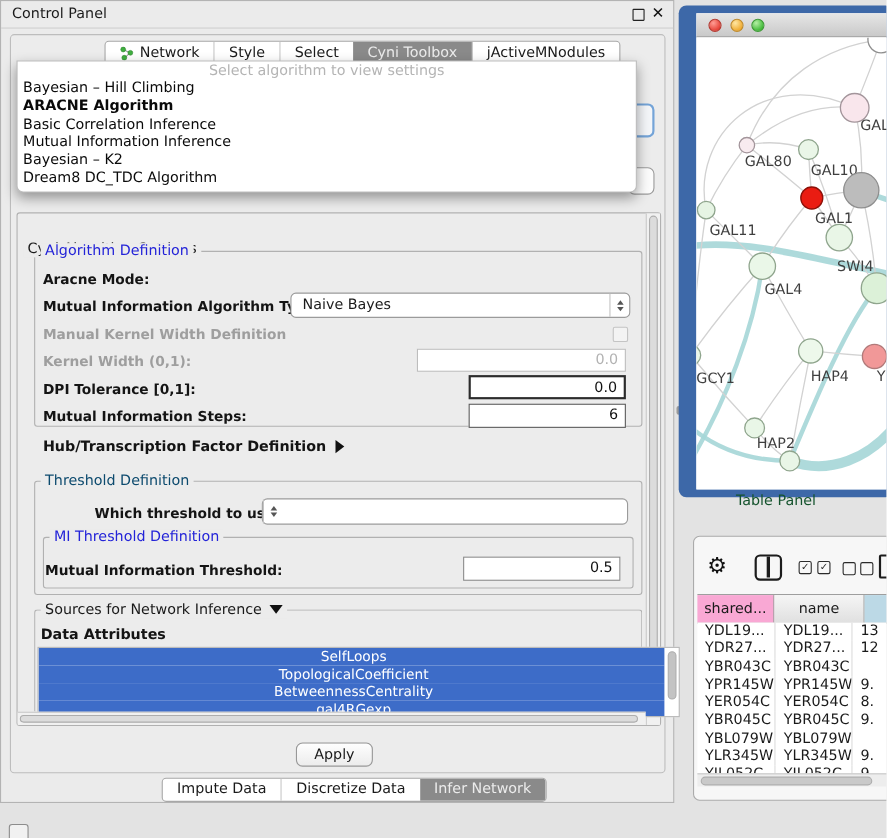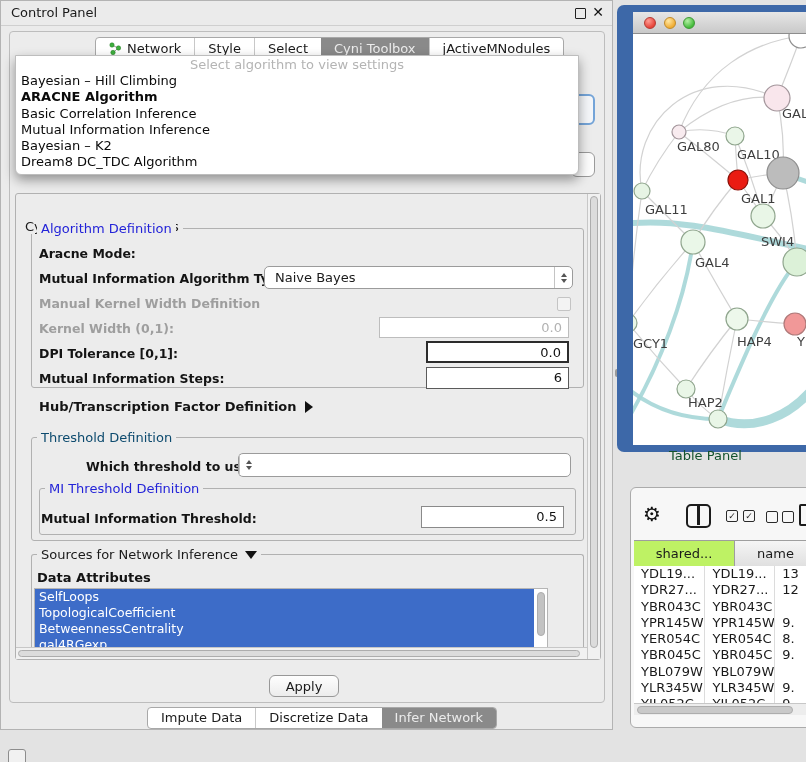--- a/index.html
+++ b/index.html
@@ -193,21 +193,21 @@
     <span class="glabel blab" style="left:44px;top:480px;">MI Threshold Definition</span>
     <span class="flab" style="left:40px;top:510px;">Mutual Information Threshold:</span>
     <div class="field" style="left:420px;top:505px;width:143px;height:22px;border:1px solid #8a8a8a;color:#111;">0.5</div>
 
     <div class="group" style="left:30px;top:553px;width:553px;height:93px;border-bottom:none;border-radius:3px 3px 0 0;"></div>
     <span class="glabel" style="left:36px;top:546px;">
       <span>Sources for Network Inference</span><span class="arrow-d"></span>
     </span>
     <span class="flab" style="left:36px;top:569px;font-size:13px;">Data Attributes</span>
 
-    <div class="attr-list" style="left:33px;top:587px;width:514px;height:64px;">
+    <div class="attr-list" style="left:33px;top:587px;width:584px;height:64px;text-align:center;">
       <div class="attr-item">SelfLoops</div>
       <div class="attr-item">TopologicalCoefficient</div>
       <div class="attr-item">BetweennessCentrality</div>
       <div class="attr-item">gal4RGexp</div>
       <div class="sb-thumb" style="right:2px;top:3px;width:8px;height:44px;background:#c3c3c3;"></div>
     </div>
 
     <div class="sb-track-h" style="left:15px;top:646px;width:571px;height:12px;">
       <div class="sb-thumb" style="left:2px;top:2px;width:562px;height:7px;"></div>
     </div>
@@ -304,21 +304,21 @@
   <div class="tpanel">
     <span class="ticon" style="left:12px;top:16px;font-size:20px;color:#111;line-height:20px;">⚙</span>
     <span class="ticon split-ic" style="left:55px;top:16px;"></span>
     <span class="ticon cb-ic" style="left:95px;top:22px;">✓</span>
     <span class="ticon cb-ic" style="left:112px;top:22px;">✓</span>
     <span class="ticon cb-ic" style="left:135px;top:23px;color:transparent;">✓</span>
     <span class="ticon cb-ic" style="left:151px;top:23px;color:transparent;">✓</span>
     <span class="ticon doc-ic" style="left:168px;top:16px;"></span>
 
     <div class="thead" style="left:3px;top:52px;" id="thead">
-        <div class="th" style="width: 101px; background: #bef264;">shared...</div>
+        <div class="th" style="width: 70px; background: #f9a8d4;">shared...</div>
         <div class="th" style="width: 82px; background: linear-gradient(rgb(245, 245, 245), rgb(224, 224, 224));">name</div>
         <div class="th" style="width: 40px; background: rgb(188, 217, 230);"></div>
       </div>
     <div class="tbody" style="left:3px;top:78px;width:176px;height:137px;" id="tbody">
         <div class="trow">
           <div class="td" style="width: 84px;">YDL19...</div>
           <div class="td" style="width: 82px;">YDL19...</div>
           <div class="td" style="width: 40px;">13</div>
         </div>
         <div class="trow">

